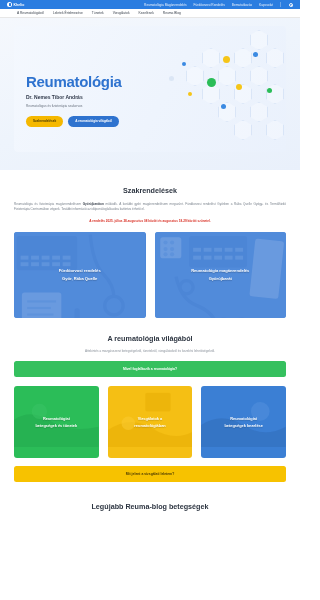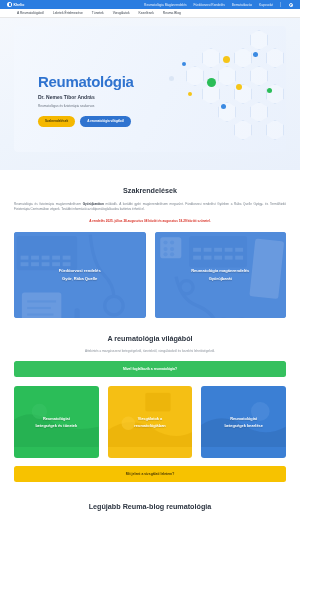--- a/index.html
+++ b/index.html
@@ -61,21 +61,21 @@
   }
   .hexgrid { position:absolute; inset:0; opacity:.55; }
   .hex {
     position:absolute; width:18px; height:20px;
     background: rgba(255,255,255,.55);
     border: 0.6px solid rgba(150,185,230,.45);
     clip-path: polygon(50% 0%,100% 25%,100% 75%,50% 100%,0% 75%,0% 25%);
   }
   .dot { position:absolute; border-radius:50%; }
 
-  .hero-copy { position: absolute; left: 38px; top: 56px; z-index: 5; }
+  .hero-copy { position: absolute; left: 26px; top: 56px; z-index: 5; }
   .hero-title {
     font-size: 15px; font-weight: 800; color:#2f73cf; letter-spacing:-.3px;
     line-height: 1;
   }
   .hero-sub {
     margin-top: 5px; font-size: 5px; font-weight: 700; color:#30394a;
   }
   .hero-desc { margin-top: 4px; font-size: 3.2px; color:#6b7480; }
   .hero-btns { margin-top: 8px; display:flex; gap: 5px; }
   .btn {
@@ -330,16 +330,16 @@
           <span>Reumatológiai</span>
           <span>betegségek kezelése</span>
         </div>
       </div>
     </div>
 
     <button class="wide-btn yellow">Mit jelent a vizsgálati leletem?</button>
   </section>
 
   <section class="sec">
-    <h2 class="blog-title">Legújabb Reuma-blog reumatológia</h2>
+    <h2 class="blog-title">Legújabb Reuma-blog betegségek</h2>
   </section>
 
 </div>
 
 </body></html>

